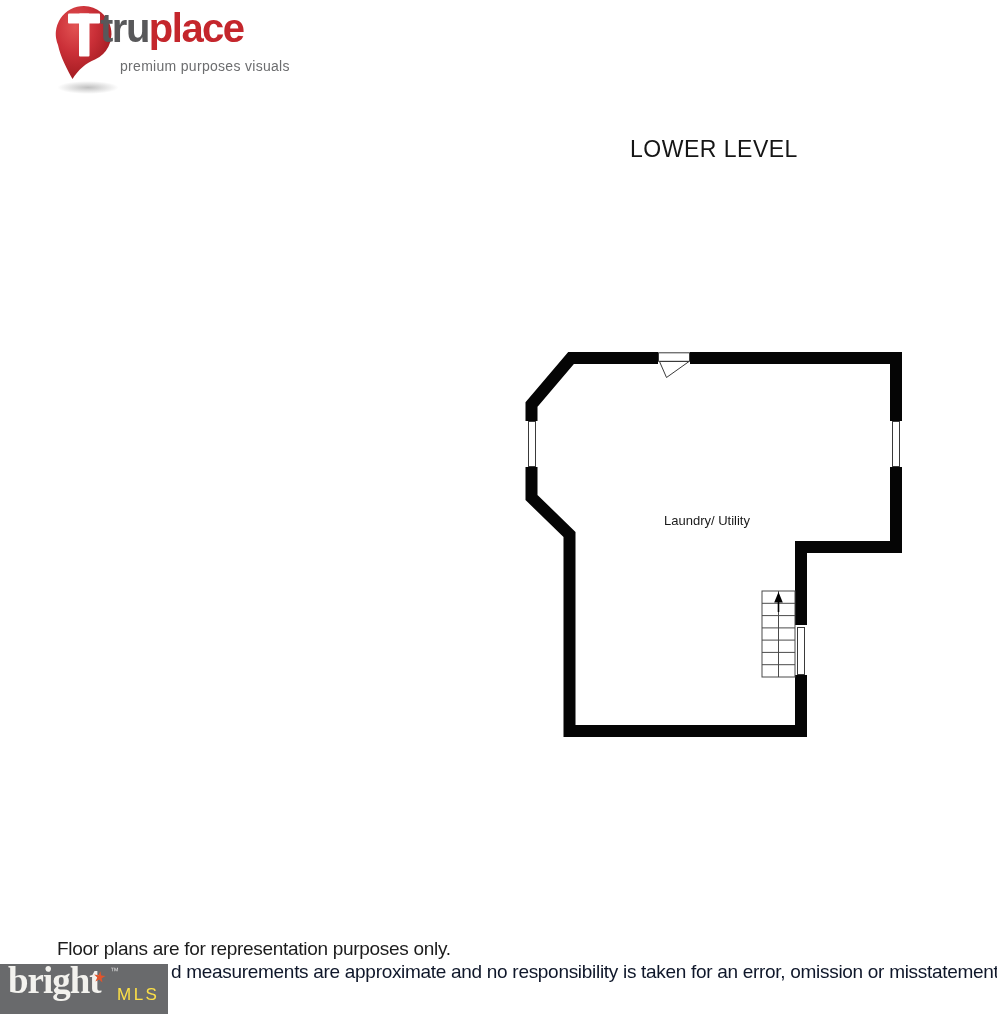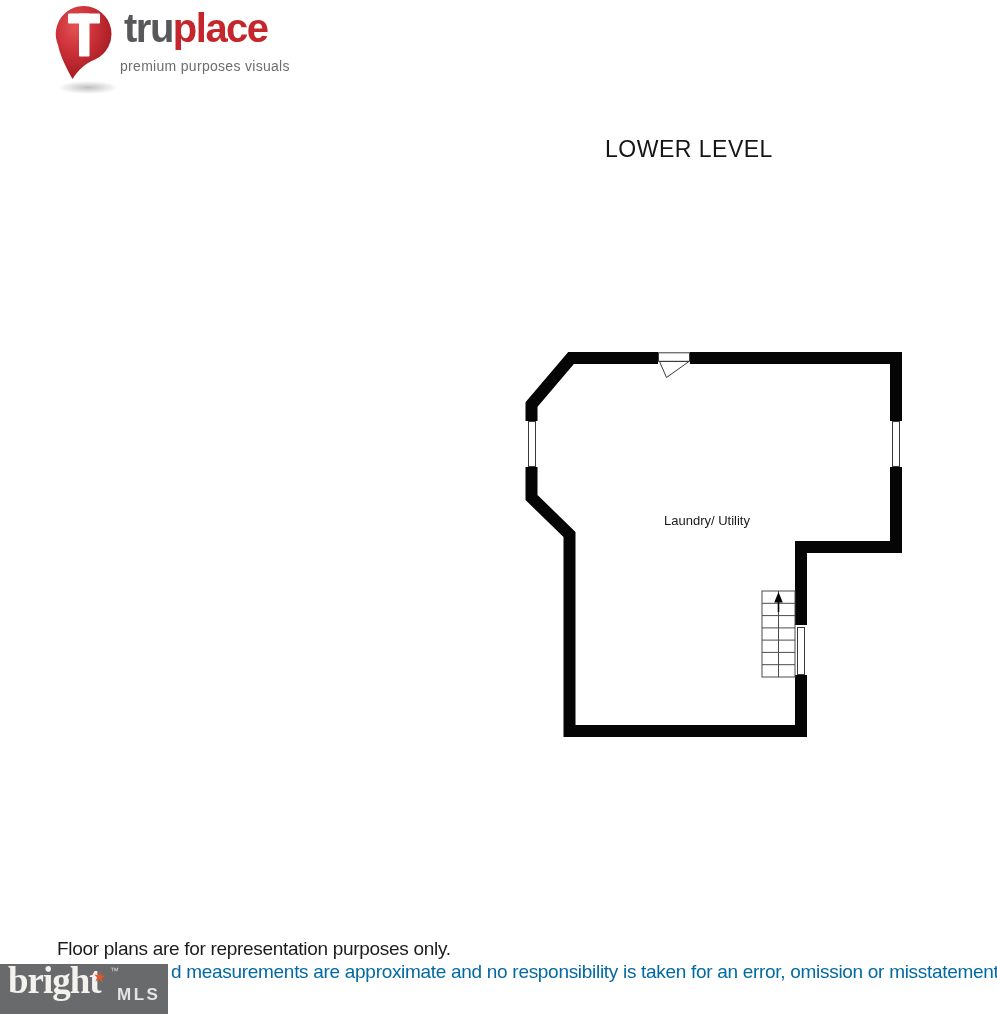--- a/index.html
+++ b/index.html
@@ -8,70 +8,69 @@
     overflow:hidden;font-family:"Liberation Sans", sans-serif;
   }
   
   .brand{position:absolute;left:0;top:0;width:320px;height:110px;}
   .pin-svg{position:absolute;left:48px;top:1px;}
   .pin-shadow{
     position:absolute;left:57px;top:81px;width:62px;height:13px;
     background:radial-gradient(ellipse at center, rgba(140,140,140,.55) 0%, rgba(140,140,140,0) 70%);
   }
   .wordmark{
-    position:absolute;left:124px;top:8px;font-size:40px;font-weight:bold;
+    position:absolute;left:100px;top:8px;font-size:40px;font-weight:bold;
     letter-spacing:-1.5px;line-height:40px;white-space:nowrap;
   }
   .wordmark .w-gray{color:#58585a;}
   .wordmark .w-red{color:#c4262c;}
   .tagline{
     position:absolute;left:120px;top:58px;font-size:14px;color:#6c6d6f;
     letter-spacing:0.3px;white-space:nowrap;
   }
   
   .page-title{
-    position:absolute;left:514px;top:136px;width:350px;text-align:center;
+    position:absolute;left:539px;top:136px;width:350px;text-align:center;
     font-size:23px;color:#151515;letter-spacing:0.5px;white-space:nowrap;
   }
   
   .plan-svg{position:absolute;left:500px;top:330px;}
   .room-label{
     position:absolute;left:580px;top:513px;width:254px;text-align:center;
     font-size:13px;color:#1a1a1a;white-space:nowrap;
   }
   
   .footer-line1{
     position:absolute;left:57px;top:938px;font-size:19px;color:#1c1c1c;
     letter-spacing:-0.3px;white-space:nowrap;z-index:1;
   }
   .footer-line2{
-    position:absolute;left:171px;top:961px;font-size:19px;color:#0369a1;
+    position:absolute;left:171px;top:961px;font-size:19px;color:#0f172a;
     letter-spacing:-0.3px;white-space:nowrap;z-index:1;
   }
   
   .mls-box{
     position:absolute;left:0;top:964px;width:168px;height:50px;
     background:#696a6c;z-index:2;
   }
   .mls-word{
     position:absolute;left:8px;top:-5px;
     font-family:"Liberation Serif", serif;font-weight:bold;font-size:37px;
     color:#f3f2ee;letter-spacing:-1px;
   }
   .mls-star{
     position:absolute;left:93px;top:4px;font-size:15px;color:#e2542b;
     transform:rotate(8deg);
   }
   .mls-tm{
     position:absolute;left:110px;top:2px;font-size:9px;color:#d6d6d6;
   }
   .mls-suffix{
-    position:absolute;left:117px;top:21px;font-size:17px;color:#e5e5e5;
+    position:absolute;left:117px;top:21px;font-size:17px;color:#fde047;
     letter-spacing:2.5px;
-    font-weight:bold;
   }
 </style>
 </head>
 <body>
 
 <div class="brand">
   <svg class="pin-svg" width="66" height="84" viewBox="0 0 66 84">
     <defs>
       <radialGradient id="pinGrad" cx="35%" cy="28%" r="80%">
         <stop offset="0%" stop-color="#e25353"></stop>

